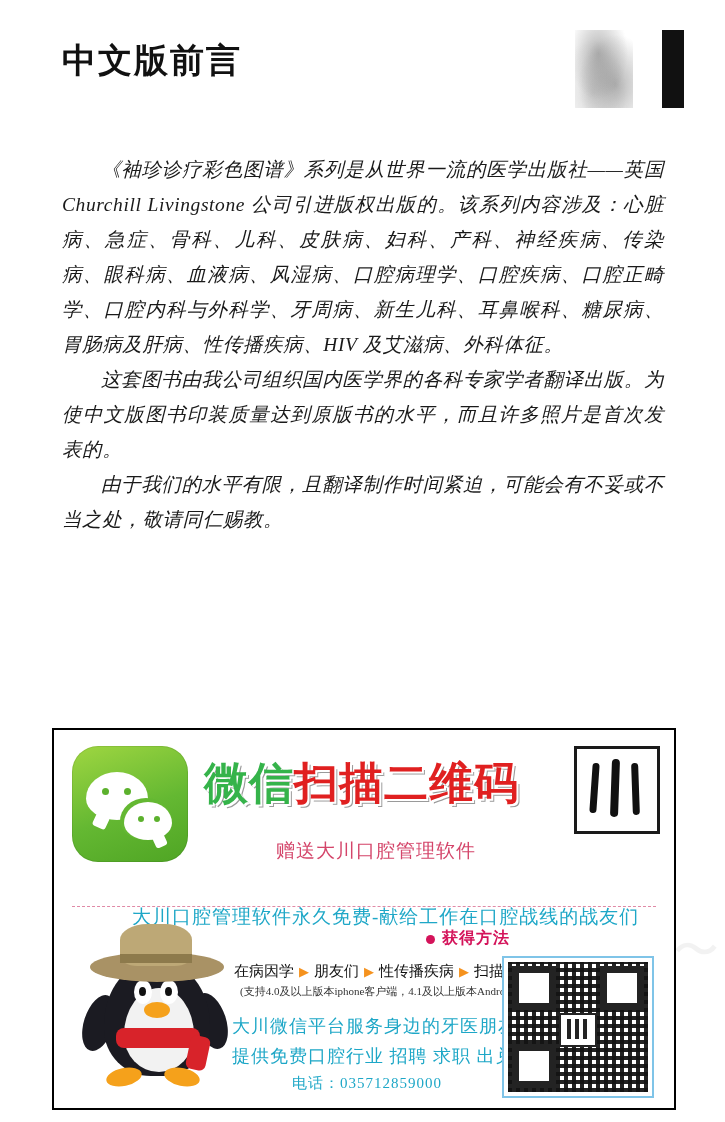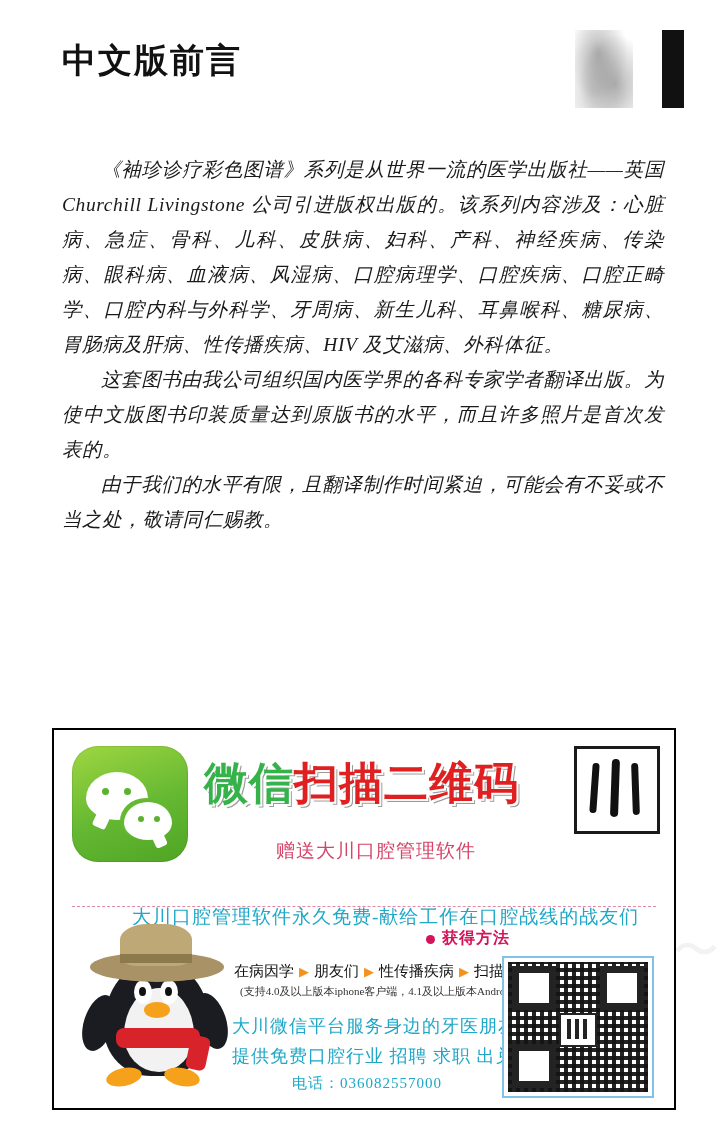--- a/index.html
+++ b/index.html
@@ -526,21 +526,21 @@
   <div class="method-dot"></div>
   <div class="method-title">获得方法</div>
 
   <div class="steps">
     <span>在病因学</span><span class="arrow">▶</span><span>朋友们</span><span class="arrow">▶</span><span>性传播疾病</span><span class="arrow">▶</span><span>扫描二维码</span>
   </div>
   <div class="steps-note">(支持4.0及以上版本iphone客户端，4.1及以上版本Android客户端)</div>
 
   <div class="ad-line-a">大川微信平台服务身边的牙医朋友</div>
   <div class="ad-line-b">提供免费口腔行业 招聘 求职 出兑</div>
-  <div class="ad-phone">电话：036082557000</div>
+  <div class="ad-phone">电话：035712859000</div>
 
   <div class="qr-frame">
     <div class="qr">
       <div class="qr-eye3"></div>
       <div class="qr-center">
           <span></span>
           <span></span>
           <span></span>
         </div>
     </div>

